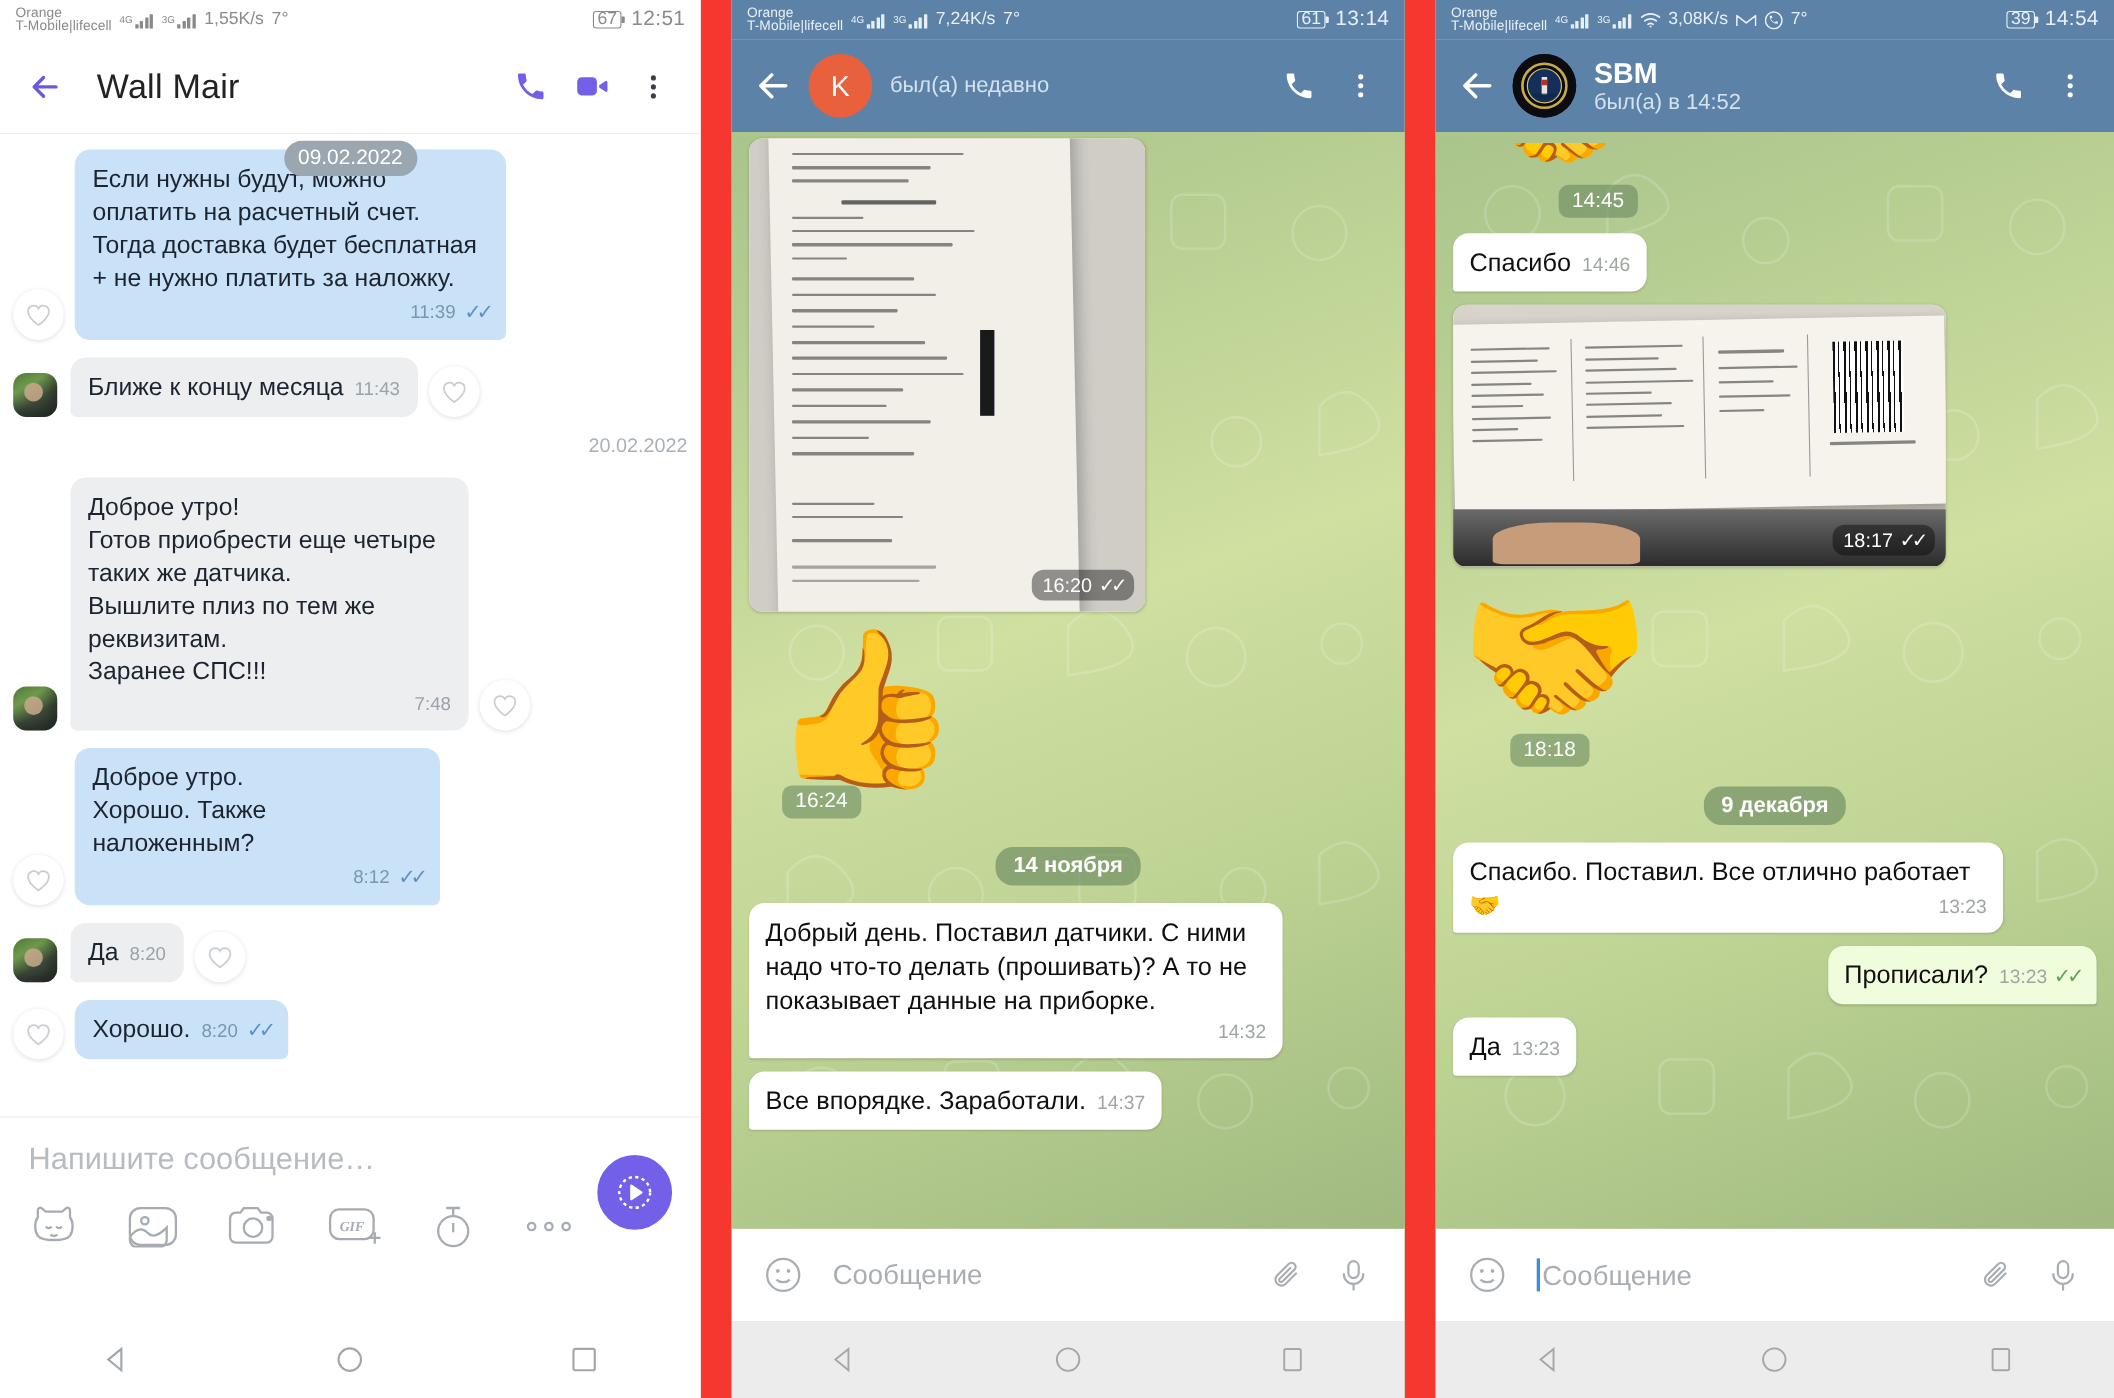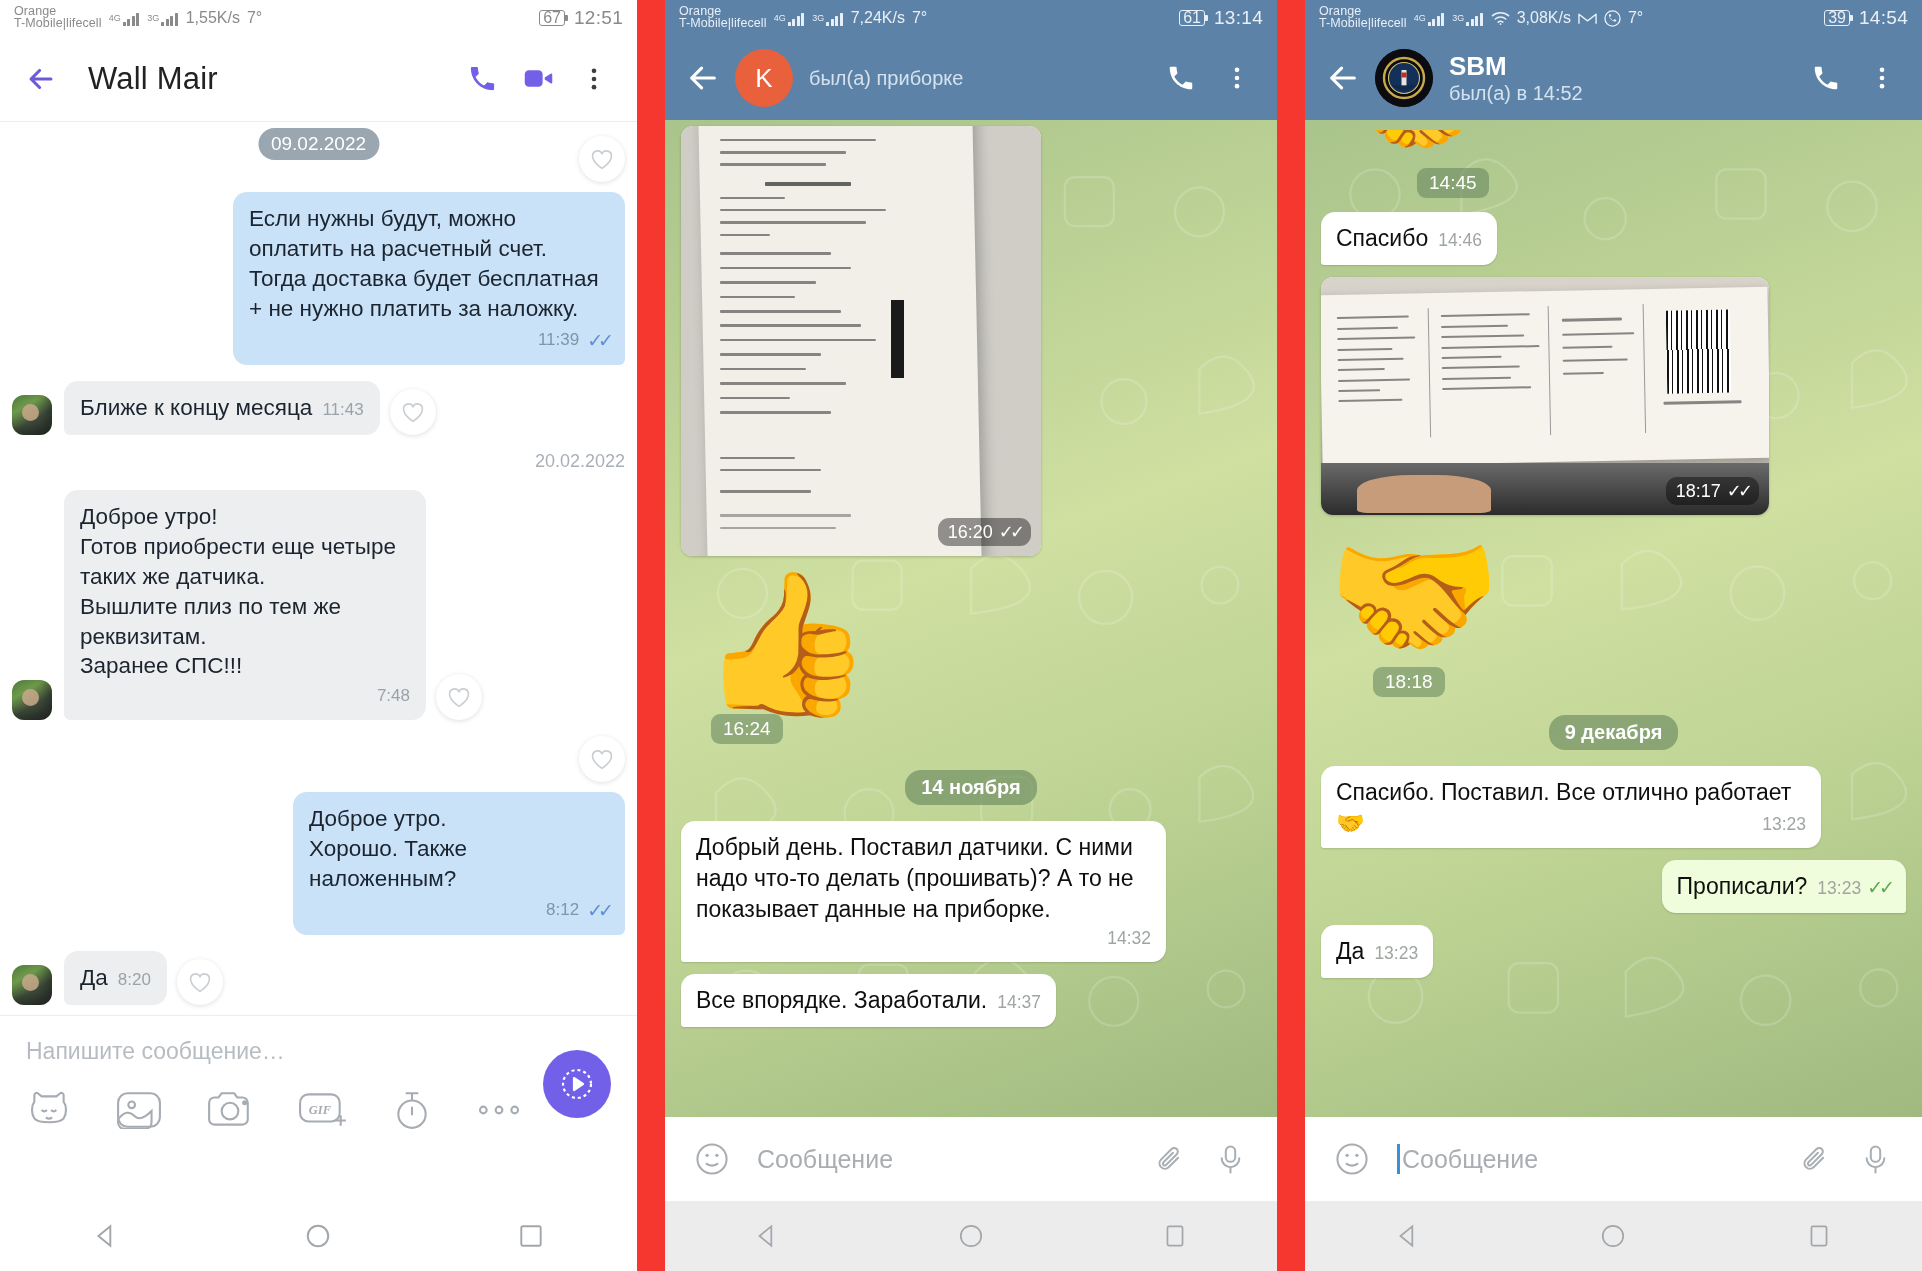--- a/index.html
+++ b/index.html
@@ -43,42 +43,42 @@
   .tg-back{width:48px;height:48px;display:flex;align-items:center;justify-content:center;flex:0 0 48px;}
   .tg-av{width:58px;height:58px;border-radius:50%;flex:0 0 58px;margin-left:8px;display:flex;align-items:center;justify-content:center;font-size:26px;color:#fff;overflow:hidden;}
   .tg-meta{margin-left:16px;flex:1 1 auto;min-width:0;}
   .tg-name{font-size:26px;font-weight:bold;line-height:1.18;white-space:nowrap;overflow:hidden;}
   .tg-sub{font-size:20px;color:#d4e2ef;line-height:1.2;white-space:nowrap;overflow:hidden;}
   .tg-ic{width:52px;height:52px;display:flex;align-items:center;justify-content:center;margin-left:4px;flex:0 0 52px;}
 
   
   .vb-body{flex:1 1 auto;position:relative;background:#fff;overflow:hidden;padding:0 12px;box-sizing:border-box;}
   .row{display:flex;align-items:flex-end;margin-bottom:16px;}
-  .row.out{justify-content:flex-start;flex-direction:column;}
+  .row.out{justify-content:flex-start;}
   .ava{width:40px;height:40px;border-radius:12px;flex:0 0 40px;margin-right:12px;
        background:linear-gradient(150deg,#4f7a3a 0%,#6f9a4c 30%,#3d4a3a 60%,#2a2f2c 100%);
        box-shadow:inset -6px -6px 10px rgba(0,0,0,.25);position:relative;overflow:hidden;}
   .ava:after{content:"";position:absolute;left:10px;top:9px;width:17px;height:17px;border-radius:50%;background:#c9a98b;opacity:.85;}
   .bub{border-radius:14px;padding:12px 16px;font-size:22.5px;line-height:1.33;color:#1c2430;max-width:390px;position:relative;word-wrap:break-word;}
   .bub.in{background:#eceef0;border-bottom-left-radius:6px;}
   .bub.out{background:#c9e2f7;border-bottom-right-radius:6px;}
   .tstamp{font-size:17px;color:#9aa3ab;margin-left:10px;white-space:nowrap;}
   .tstamp.on-out{color:#7b96ad;}
   .inline-row{display:flex;align-items:baseline;}
   .meta-line{display:flex;justify-content:flex-end;align-items:center;margin-top:4px;}
   .heart{width:46px;height:46px;border-radius:50%;background:#fff;box-shadow:0 1px 5px rgba(0,0,0,.13);display:flex;align-items:center;justify-content:center;flex:0 0 46px;}
   .heart svg{width:24px;height:22px;}
   .sp8{width:10px;flex:0 0 10px;}
   .datechip{text-align:right;color:#a9b0b7;font-size:18px;margin:6px 0 18px;}
   .floatdate{position:absolute;left:50%;transform:translateX(-50%);top:6px;background:#9aa6b0;color:#fff;font-size:19px;padding:5px 13px;border-radius:16px;z-index:5;}
   .chk{display:inline-block;margin-left:8px;color:#5b8fd0;font-size:19px;letter-spacing:-5px;}
 
   
   .vb-comp{flex:0 0 186px;background:#fff;border-top:1px solid #ededed;padding:22px 26px 0;box-sizing:border-box;position:relative;}
-  .vb-ph{font-size:23px;color:#b6bcc2;}
+  .vb-ph{font-size:28px;color:#b6bcc2;}
   .vb-icons{display:flex;align-items:center;gap:44px;margin-top:24px;color:#9aa0a6;}
   .vb-icons span{display:flex;align-items:center;justify-content:center;}
   .vb-send{position:absolute;right:26px;top:34px;width:68px;height:68px;border-radius:50%;background:#7360e8;display:flex;align-items:center;justify-content:center;}
 
   
   .tg-body{flex:1 1 auto;position:relative;overflow:hidden;padding:10px 16px 4px;box-sizing:border-box;
     background:linear-gradient(160deg,#a9c48c 0%,#b9cf93 20%,#cfe0a1 45%,#bcd293 70%,#9fb97f 100%);}
   .ptn{position:absolute;inset:0;opacity:.22;pointer-events:none;}
   .tgrow{display:flex;margin-bottom:12px;position:relative;z-index:2;}
   .tgrow.out{justify-content:flex-end;}
@@ -387,21 +387,21 @@
     <div class="tg-head">
       <span class="tg-back">
         <svg viewBox="0 0 24 24" width="34" height="34" fill="none" stroke="#fff" stroke-width="2.2" stroke-linecap="round" stroke-linejoin="round">
             <path d="M20 12H4M11 19l-7-7 7-7"></path>
           </svg>
       </span>
       <span class="tg-av" style="background:#e8603c;">
         <span>K</span>
       </span>
       <span class="tg-meta">
-        <div class="tg-sub">был(а) приборке</div>
+        <div class="tg-sub">был(а) недавно</div>
       </span>
       <span class="tg-ic">
         <svg viewBox="0 0 24 24" width="30" height="30" fill="#fff">
             <path d="M6.6 10.8c1.4 2.8 3.8 5.1 6.6 6.6l2.2-2.2c.3-.3.7-.4 1-.2 1.2.4 2.4.6 3.6.6.6 0 1 .4 1 1V20c0 .6-.4 1-1 1-9.4 0-17-7.6-17-17 0-.6.4-1 1-1h3.5c.6 0 1 .4 1 1 0 1.3.2 2.5.6 3.6.1.4 0 .7-.2 1l-2.3 2.2z"></path>
           </svg>
       </span>
       <span class="tg-ic">
         <svg viewBox="0 0 24 24" width="28" height="28" fill="#fff">
             <circle cx="12" cy="5" r="2"></circle>
             <circle cx="12" cy="12" r="2"></circle>

